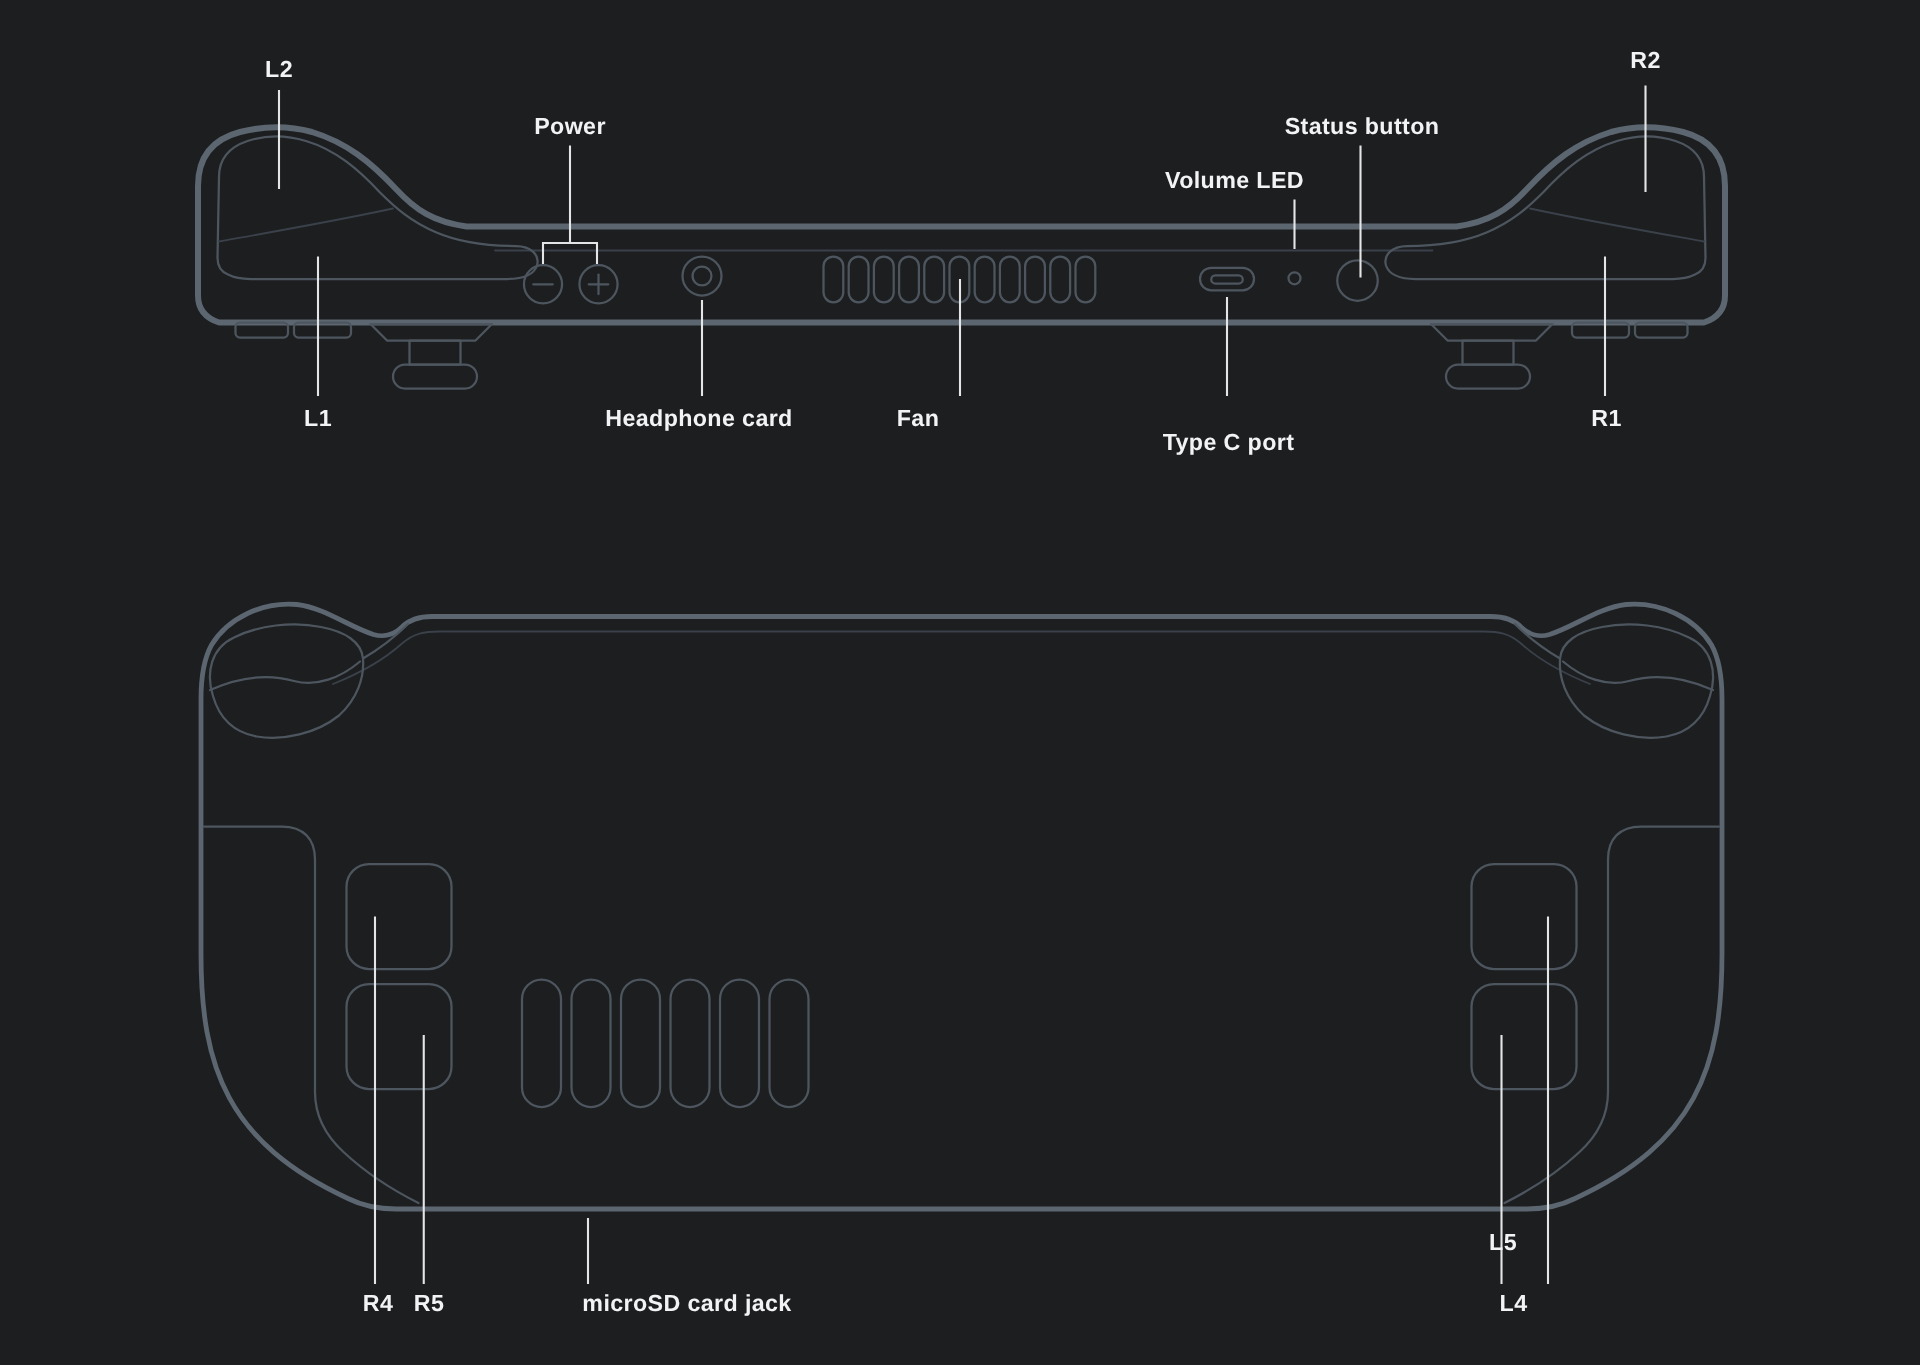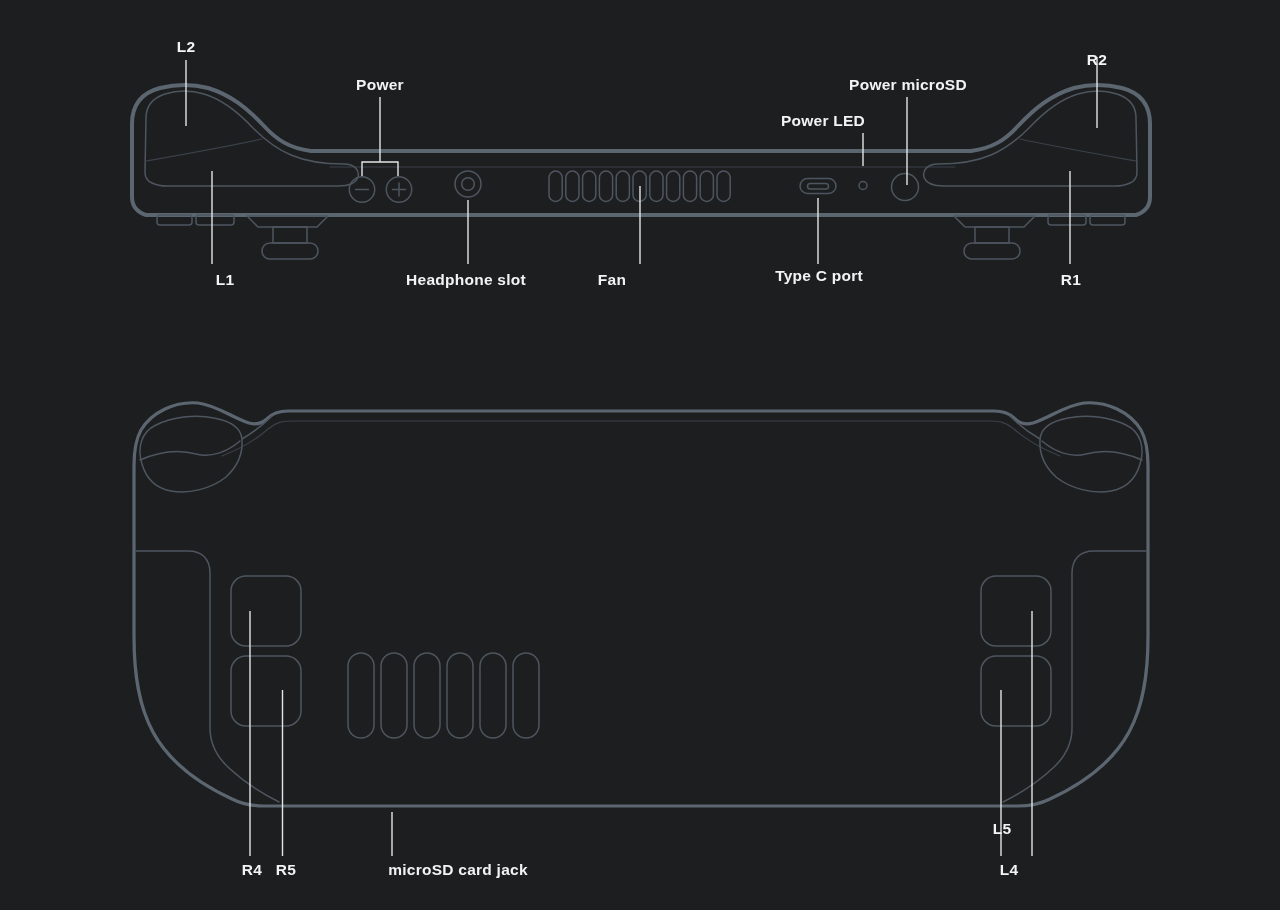--- a/index.html
+++ b/index.html
@@ -204,27 +204,27 @@
         <path class="s-leader" d="M 282.5 690 L 282.5 856"></path>
         <path class="s-leader" d="M 392 812 L 392 856"></path>
         <path class="s-leader" d="M 1001 690 L 1001 856"></path>
         <path class="s-leader" d="M 1032 611 L 1032 856"></path>
       </g>
     </g>
   </svg>
 
   <div class="label" style="left:186px;top:47px">L2</div>
   <div class="label" style="left:380px;top:85px">Power</div>
-  <div class="label" style="left:823px;top:121px">Power LED</div>
-  <div class="label" style="left:908px;top:85px">Power microSD</div>
-  <div class="label" style="left:1097px;top:60px">R2</div>
-  <div class="label" style="left:225px;top:280px">L1</div>
-  <div class="label" style="left:466px;top:280px">Headphone slot</div>
+  <div class="label" style="left:823px;top:121px">Volume LED</div>
+  <div class="label" style="left:908px;top:85px">Status button</div>
+  <div class="label" style="left:1097px;top:41px">R2</div>
+  <div class="label" style="left:212px;top:280px">L1</div>
+  <div class="label" style="left:466px;top:280px">Headphone card</div>
   <div class="label" style="left:612px;top:280px">Fan</div>
-  <div class="label" style="left:819px;top:276px">Type C port</div>
+  <div class="label" style="left:819px;top:296px">Type C port</div>
   <div class="label" style="left:1071px;top:280px">R1</div>
 
   <div class="label" style="left:252px;top:870px">R4</div>
   <div class="label" style="left:286px;top:870px">R5</div>
   <div class="label" style="left:458px;top:870px">microSD card jack</div>
   <div class="label" style="left:1002px;top:829px">L5</div>
   <div class="label" style="left:1009px;top:870px">L4</div>
 </div>
 
 </body></html>

